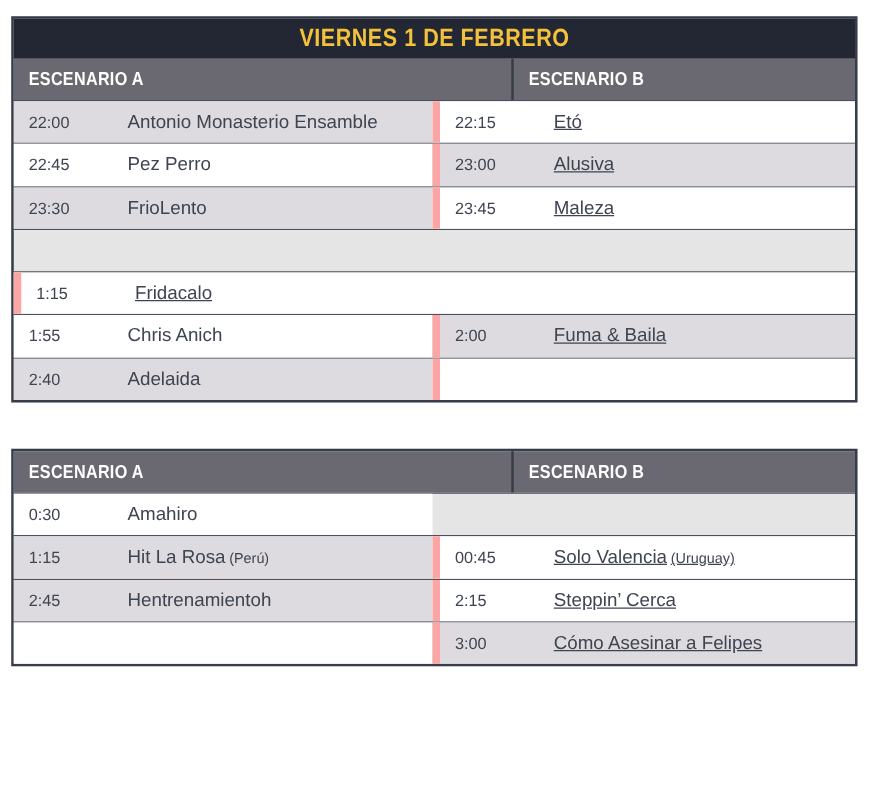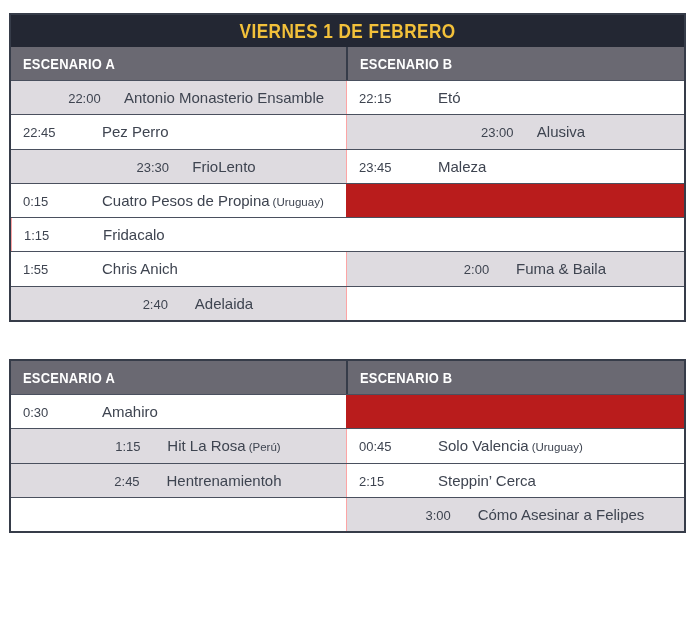--- a/index.html
+++ b/index.html
@@ -7,21 +7,21 @@
     width:695px; height:628px;
     font-family:"Liberation Sans", sans-serif;
     color:#3e4450;
     overflow:hidden;
   }
   .page { padding:13px 9px 0 9px; box-sizing:border-box; }
 
   .day-table {
     border:2px solid #363c49;
     margin-bottom:37px;
-    background:#b91c1c;
+    background:#e5e5e5;
   }
   .day-table:last-child { margin-bottom:0; }
 
   .day-title {
     background:#232733;
     color:#f3c13a;
     height:32px; line-height:32px;
     text-align:center;
     font-weight:bold;
     font-size:20px;
@@ -39,35 +39,35 @@
   .stage-cell {
     line-height:33px;
     padding-left:12px;
     box-sizing:border-box;
     font-weight:bold;
     font-size:15px;
     letter-spacing:0.3px;
     white-space:nowrap;
     overflow:hidden;
   }
-  .stage-cell.a { width:335px; flex:none; }
-  .stage-cell.b { flex:1; border-left:2px solid #363c49; }
+  .stage-cell.a { width:370px; flex:none; }
+  .stage-cell.b { flex:1; border-left:2px solid #363c49;margin-left:28px; }
 
   .row { display:flex; height:33.3px; border-top:1px solid #4a505e; }
   .cell {
     line-height:33.3px;
     padding-left:12px;
     box-sizing:border-box;
     background:#ffffff;
     white-space:nowrap;
     overflow:hidden;
   }
   .cell.a { width:335px; flex:none; }
-  .cell.b { flex:1; border-left:1px solid #fca5a5; }
-  .cell.alt { background:#dedbe0;text-align:center; }
+  .cell.b { flex:1; border-left:6px solid #fca5a5;text-decoration:underline; }
+  .cell.alt { background:#dedbe0; }
 
   .time { display:inline-block; width:79px; font-size:13px; color:#3e4450; }
   .band { font-size:15px; color:#3e4450; }
   .note { font-size:11.5px; color:#3e4450; margin-left:3px; }
 </style>
 </head>
 <body>
 
 <div class="page">
 
@@ -105,23 +105,20 @@
     <div class="row">
       <div class="cell a alt">
         <span class="time">23:30</span><span class="band">FrioLento</span>
       </div>
       <div class="cell b">
         <span class="time">23:45</span><span class="band">Maleza</span>
       </div>
     </div>
 
     <div class="row">
-      <div class="cell a">
-        <span class="time">0:15</span><span class="band">Cuatro Pesos de Propina</span><span class="note">(Uruguay)</span>
-      </div>
     </div>
 
     <div class="row">
       <div class="cell b">
         <span class="time">1:15</span><span class="band">Fridacalo</span>
       </div>
     </div>
 
     <div class="row">
       <div class="cell a">

